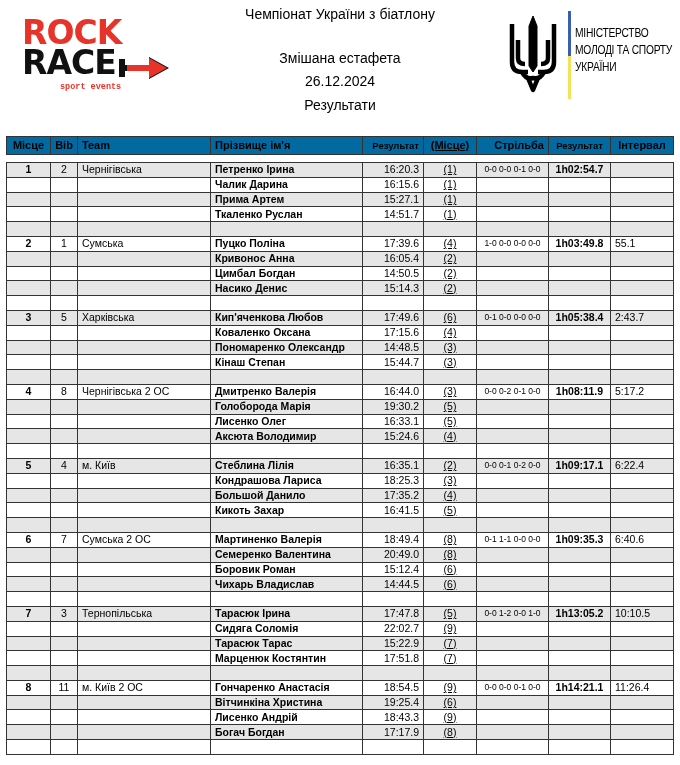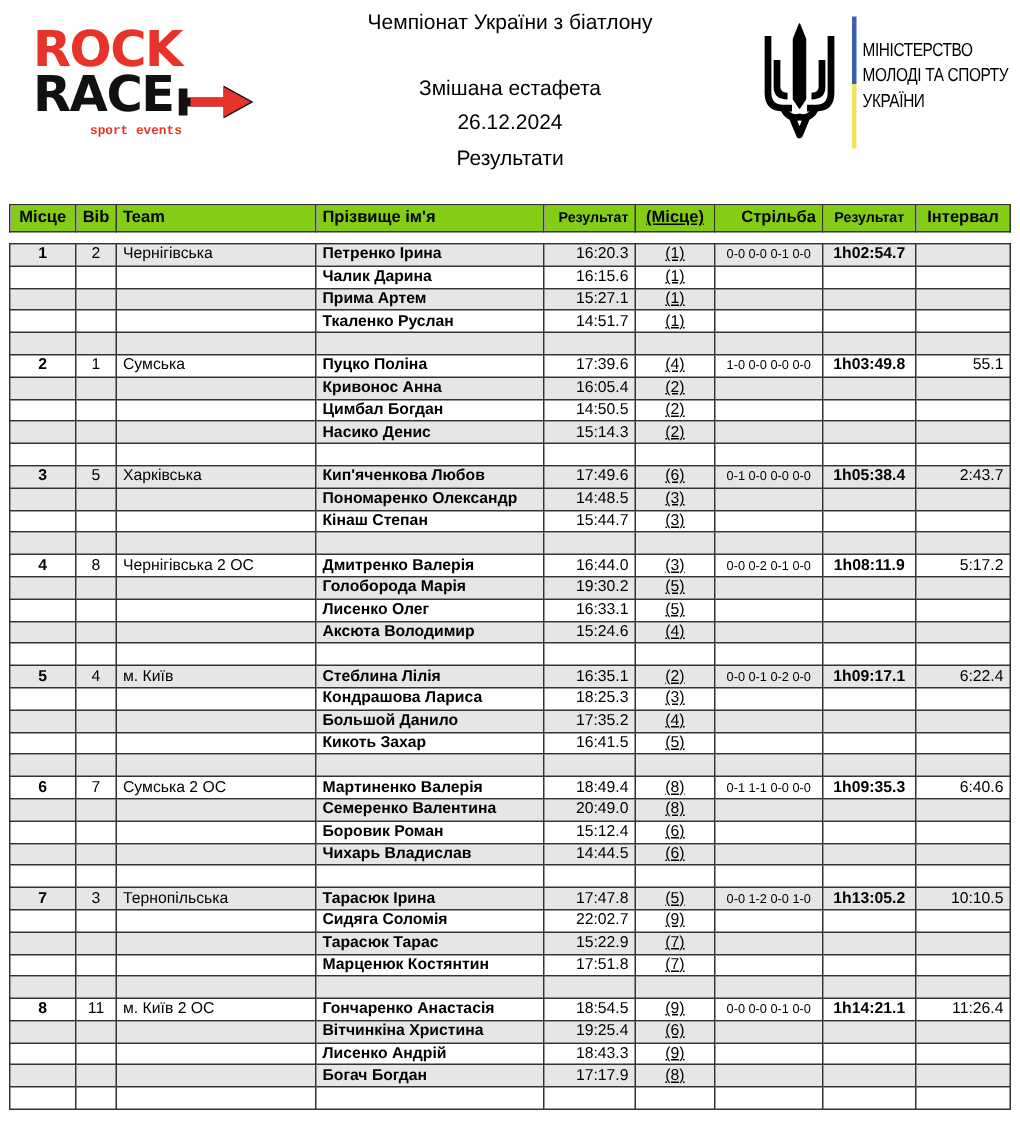--- a/index.html
+++ b/index.html
@@ -20,34 +20,34 @@
 
   .ministry { position: absolute; left: 508px; top: 8px; width: 170px; height: 90px; }
   .ministry .trident { position: absolute; left: 0; top: 6px; width: 50px; height: 80px; }
   .ministry .bar-blue { position: absolute; left: 60px; top: 3px; width: 3px; height: 45px; background: #3a5fb0; }
   .ministry .bar-yellow { position: absolute; left: 60px; top: 48px; width: 3px; height: 43px; background: #f3e35a; }
   .ministry .mtext { position: absolute; left: 67px; top: 17px; font-family: "Liberation Sans", sans-serif; font-size: 12.5px; line-height: 17px; letter-spacing: -0.3px; transform: scaleX(0.82); transform-origin: left top; white-space: nowrap; }
 
   
   table.res { position: absolute; left: 6px; top: 136px; border-collapse: collapse; table-layout: fixed; width: 667px; font-size: 10.5px; }
   table.res td, table.res th { border: 1px solid #333; padding: 0 4px; height: 13.8px; line-height: 13px; white-space: nowrap; overflow: hidden; }
-  table.res th { font-weight: bold; font-size: 11px; height: 17px; background: #84cc16; }
+  table.res th { font-weight: bold; font-size: 11px; height: 17px; background: #0369a1; }
   table.res th.c-res, table.res th.c-tot { font-size: 9.5px; }
   table.res tr.gap td { border: none; height: 7px; padding: 0; }
   table.res tr.g td { background: #e6e6e6; }
   table.res tr.w td { background: #ffffff; }
   .c-pos { text-align: center; font-weight: bold; }
   .c-bib { text-align: center; margin-top: 45px; }
   .c-team { text-align: left; }
   .c-name { text-align: left; font-weight: bold; }
   .c-res { text-align: right; }
   .c-pl { text-align: center; text-decoration: underline; }
   .c-sh { text-align: center; font-size: 8.5px; }
   .c-tot { text-align: center; font-weight: bold; }
-  .c-int { text-align: right; }
+  .c-int { text-align: left; }
   th.c-pos, th.c-bib, th.c-pl, th.c-tot, th.c-int { text-align: center; }
   th.c-team, th.c-name { text-align: left; }
   th.c-res { text-align: right; }
   th.c-sh { text-align: right; font-size: 11px; }
   td.thick-l { border-left: 2px solid #111; }
 </style>
 </head>
 <body>
 
 <div class="logo-rock">
@@ -229,20 +229,31 @@
         <td class="c-pos">3</td>
         <td class="c-bib">5</td>
         <td class="c-team">Харківська</td>
         <td class="c-name thick-l">Кип'яченкова Любов</td>
         <td class="c-res">17:49.6</td>
         <td class="c-pl">(6)</td>
         <td class="c-sh thick-l">0-1 0-0 0-0 0-0</td>
         <td class="c-tot thick-l">1h05:38.4</td>
         <td class="c-int">2:43.7</td>
       </tr>
+      <tr class="w">
+        <td class="c-pos"></td>
+        <td class="c-bib"></td>
+        <td class="c-team"></td>
+        <td class="c-name thick-l">Коваленко Оксана</td>
+        <td class="c-res">17:15.6</td>
+        <td class="c-pl">(4)</td>
+        <td class="c-sh thick-l"></td>
+        <td class="c-tot thick-l"></td>
+        <td class="c-int"></td>
+      </tr>
       <tr class="g">
         <td class="c-pos"></td>
         <td class="c-bib"></td>
         <td class="c-team"></td>
         <td class="c-name thick-l">Пономаренко Олександр</td>
         <td class="c-res">14:48.5</td>
         <td class="c-pl">(3)</td>
         <td class="c-sh thick-l"></td>
         <td class="c-tot thick-l"></td>
         <td class="c-int"></td>

